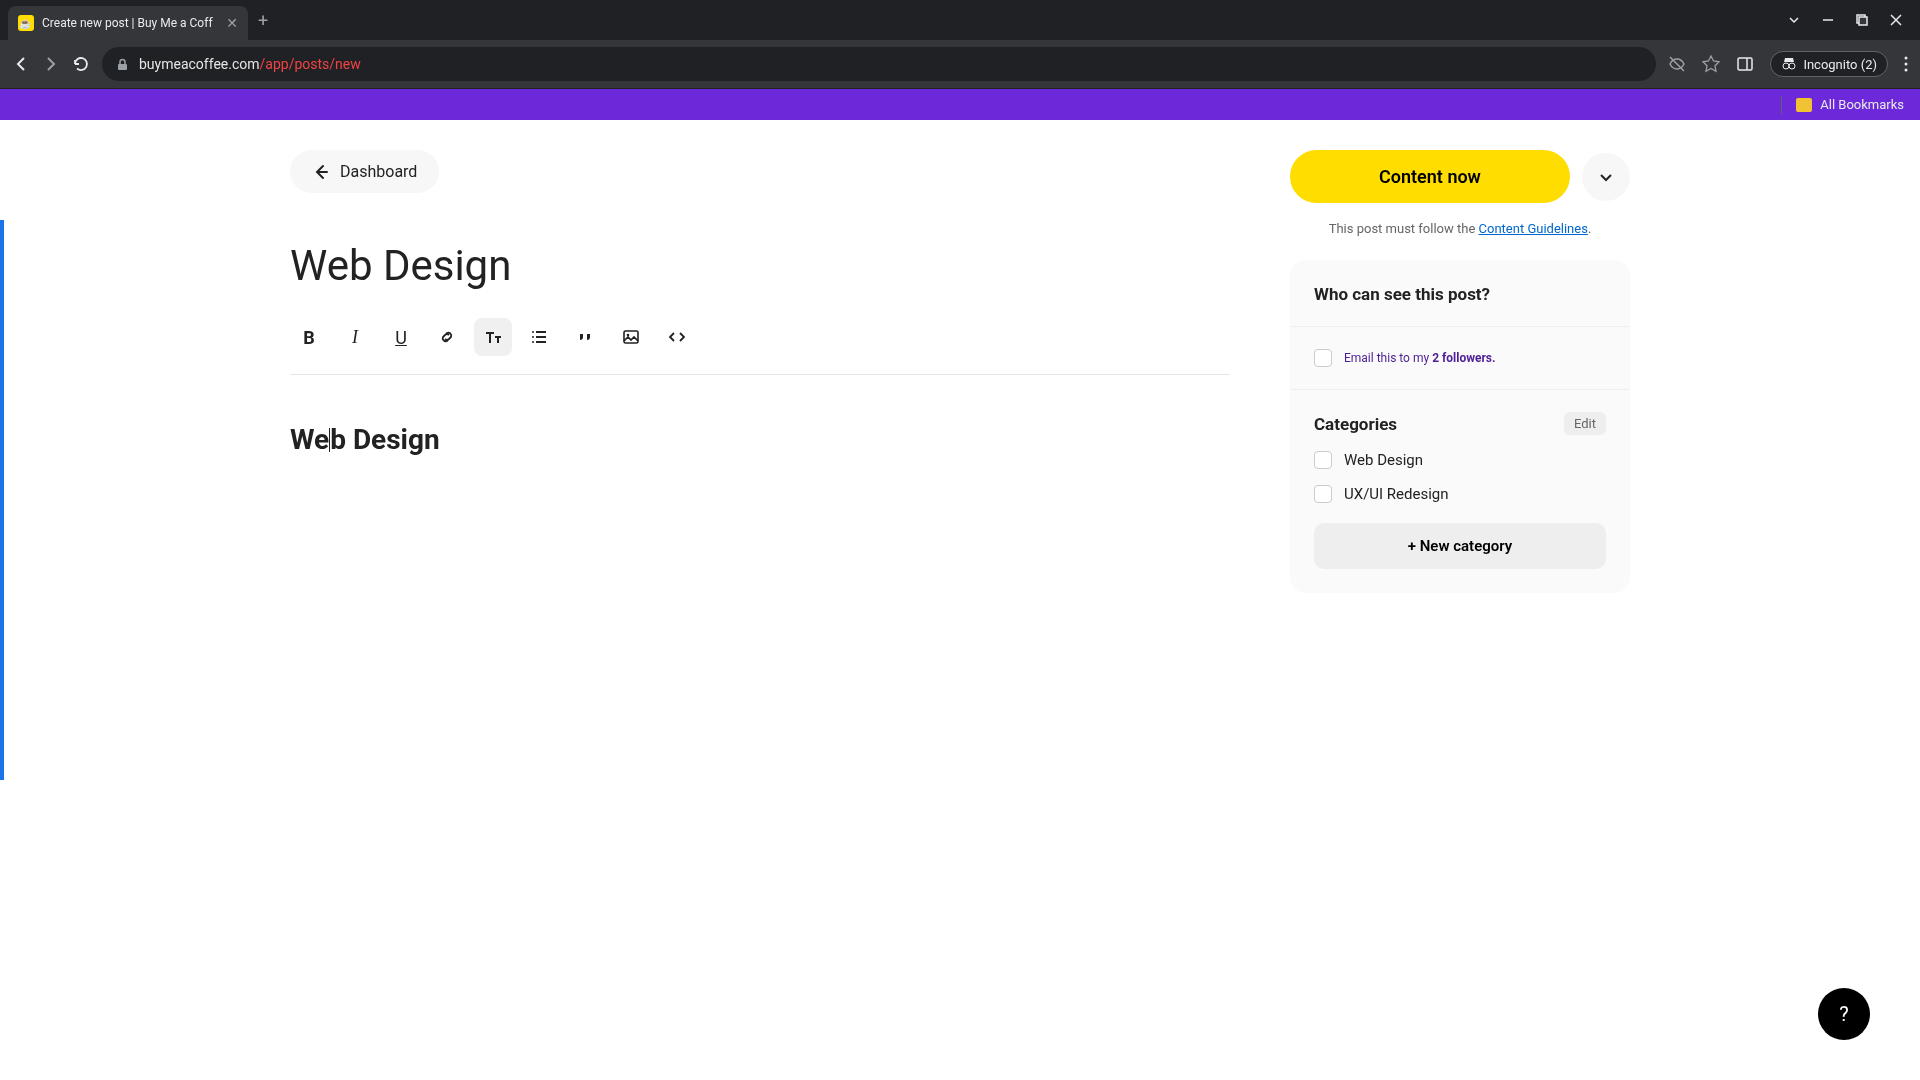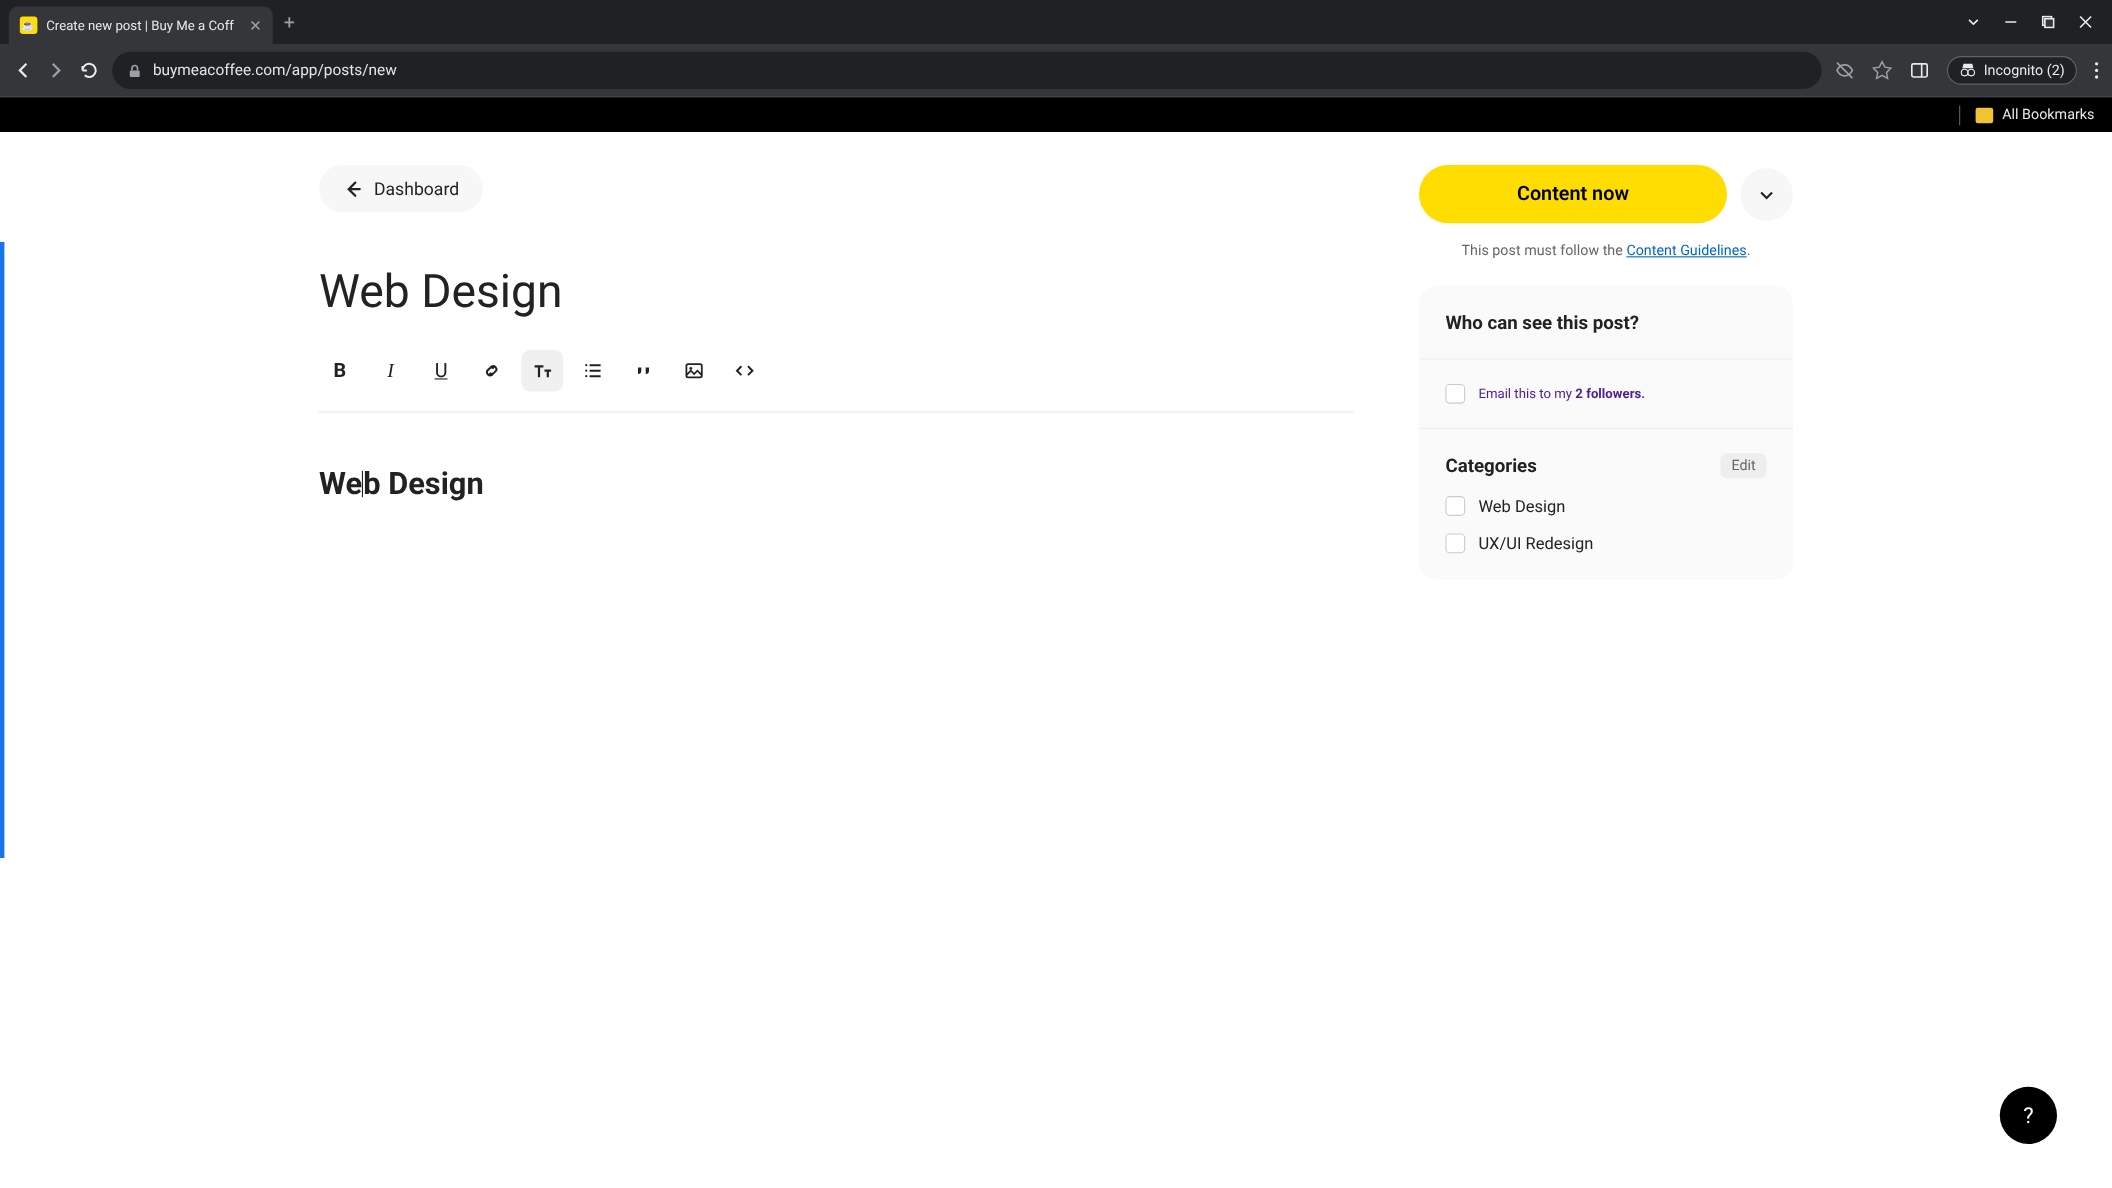--- a/index.html
+++ b/index.html
@@ -97,40 +97,40 @@
       align-items: center;
       padding: 0 14px;
       gap: 10px;
       color: #9aa0a6;
       font-size: 14px;
     }
     .url-text {
       color: #e5e5e5;
     }
     .url-path {
-      color: #e5e5e5;
+      color: #ef4444;
     }
     .right-tools {
       display: flex;
       gap: 16px;
       align-items: center;
       color: #e8eaed;
     }
     .incognito-badge {
       display: flex;
       align-items: center;
       gap: 6px;
       background: #202124;
       border: 1px solid #5f6368;
       border-radius: 16px;
       padding: 4px 10px;
       font-size: 13px;
     }
     .bookmarks-bar {
-      background: #000000;
+      background: #6d28d9;
       height: 32px;
       display: flex;
       align-items: center;
       justify-content: flex-end;
       padding: 0 16px;
       gap: 8px;
       color: #e8eaed;
       font-size: 13px;
       border-top: 1px solid #202124;
     }
@@ -547,19 +547,20 @@
 
           <div class="cat-item">
             <div class="chk"></div>
             <span>Web Design</span>
           </div>
           <div class="cat-item">
             <div class="chk"></div>
             <span>UX/UI Redesign</span>
           </div>
 
+          <button class="new-cat-btn">+ New category</button>
         </div>
       </div>
     </div>
   </div>
 
   <button class="help-fab">?</button>
 </div>
 
 </body></html>

